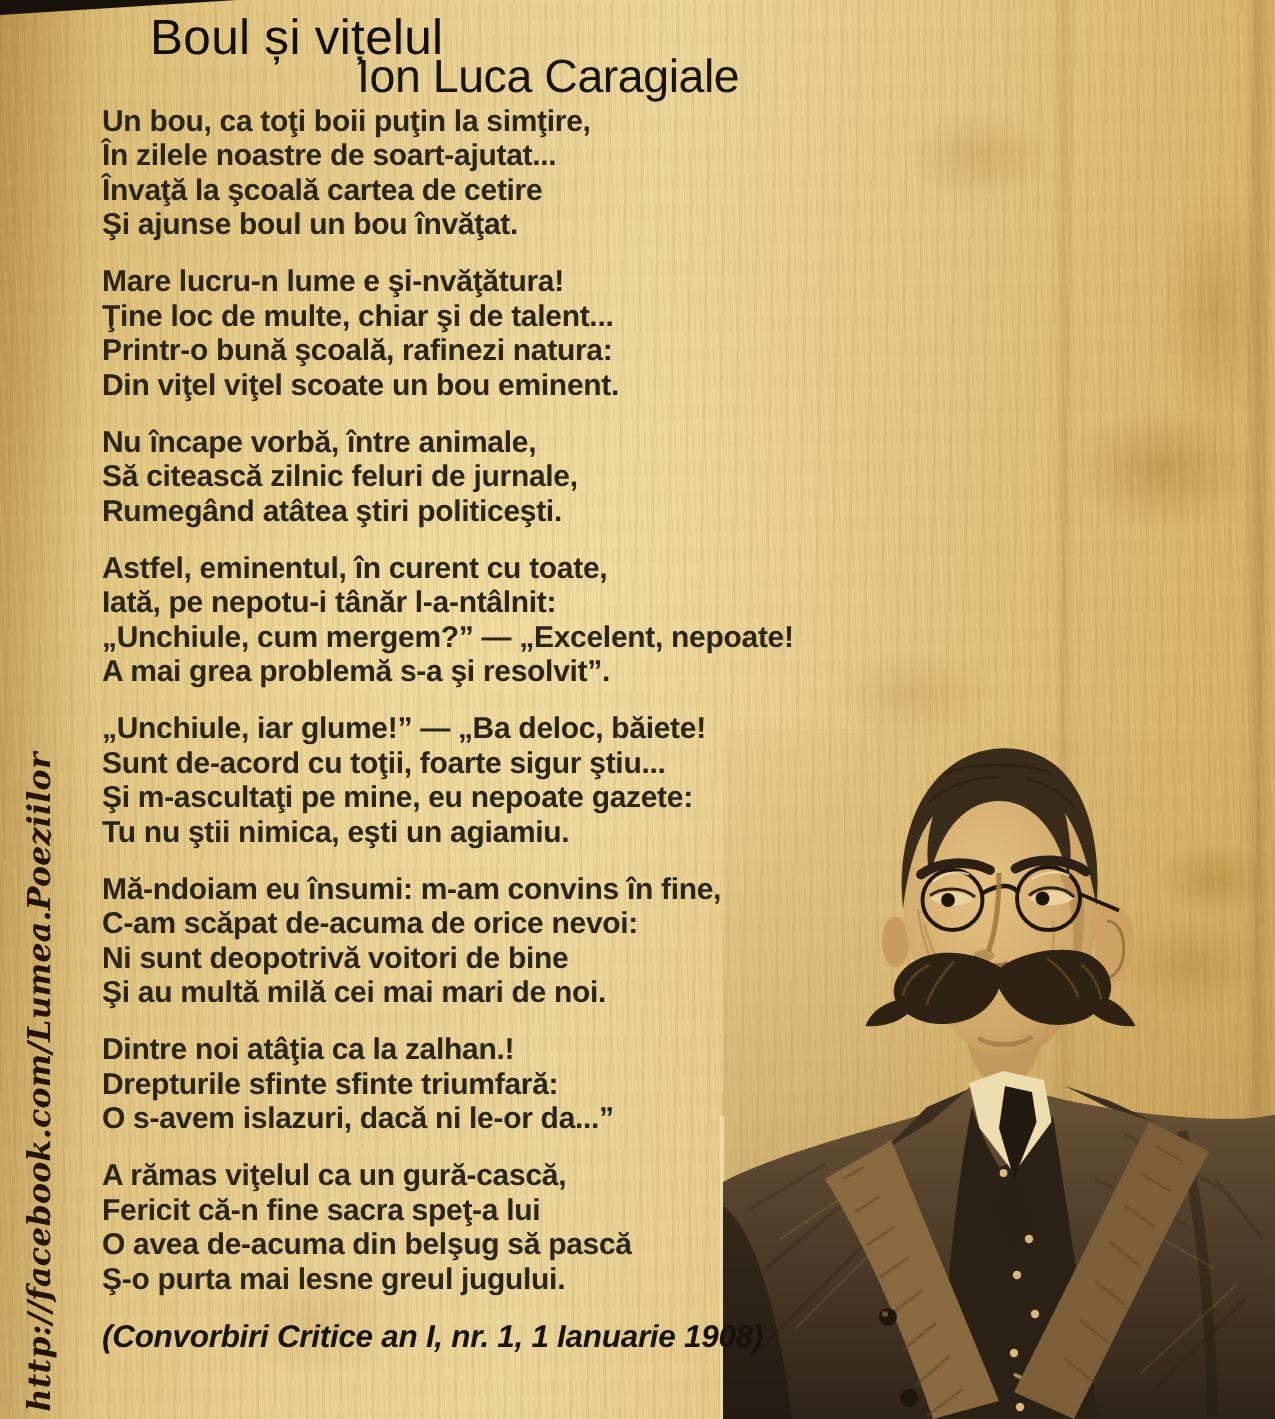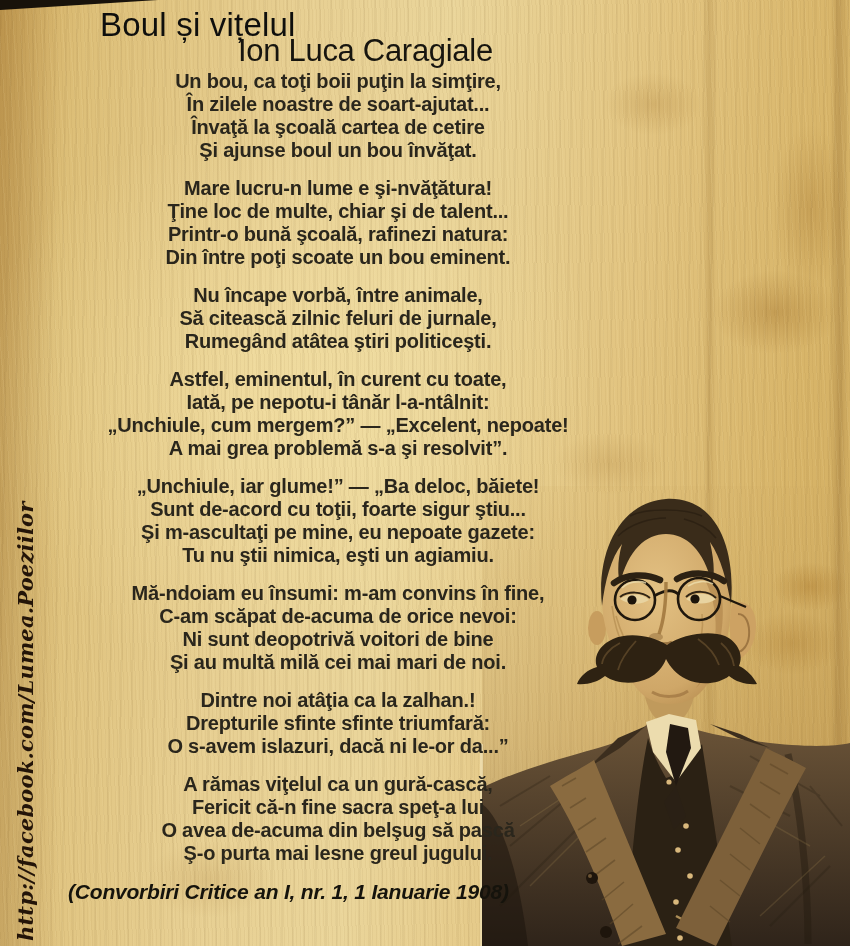--- a/index.html
+++ b/index.html
@@ -30,21 +30,21 @@
       repeating-linear-gradient(86deg, rgba(255,240,190,.07) 0 1px, transparent 1px 7px);
   }
   .corner{position:absolute;top:0;left:0;width:160px;height:12px;z-index:3;
     background:#18120a;clip-path:polygon(0 0,158px 0,0 10px);}
   .poem{position:absolute;left:68px;top:8px;width:540px;z-index:4;
     color:#2a261c;font-weight:bold;font-size:20px;line-height:23px;letter-spacing:-0.2px;}
   .title{font-size:33px;line-height:34px;font-weight:normal;color:#0f0f0d;
     margin:0 0 0 32px;letter-spacing:.2px;}
   .author{font-size:31px;line-height:26px;color:#17150f;font-weight:normal;
     margin:-4px 0 6px 170px;letter-spacing:-0.3px;}
-  .stanza{margin:0 0 15px 0;text-align:center;}
+  .stanza{margin:0 0 15px 0;}
   .line{white-space:nowrap;}
   .citation{font-style:italic;font-size:21px;line-height:24px;margin-top:12px;
     color:#15130c;font-weight:bold;letter-spacing:-0.2px;white-space:nowrap;}
   .watermark{position:absolute;left:13px;top:941px;z-index:4;
     transform:rotate(-90deg);transform-origin:0 0;
     font-family:"DejaVu Serif",serif;font-weight:bold;font-style:italic;
     font-size:21px;color:#231408;letter-spacing:.2px;white-space:nowrap;}
   .portrait{position:absolute;left:470px;top:486px;width:380px;height:460px;z-index:2;}
 </style>
 </head>
@@ -173,21 +173,21 @@
     <div class="stanza">
       <div class="line">Un bou, ca toţi boii puţin la simţire,</div>
       <div class="line">În zilele noastre de soart-ajutat...</div>
       <div class="line">Învaţă la şcoală cartea de cetire</div>
       <div class="line">Şi ajunse boul un bou învăţat.</div>
     </div>
     <div class="stanza">
       <div class="line">Mare lucru-n lume e şi-nvăţătura!</div>
       <div class="line">Ţine loc de multe, chiar şi de talent...</div>
       <div class="line">Printr-o bună şcoală, rafinezi natura:</div>
-      <div class="line">Din între poţi scoate un bou eminent.</div>
+      <div class="line">Din viţel viţel scoate un bou eminent.</div>
     </div>
     <div class="stanza">
       <div class="line">Nu încape vorbă, între animale,</div>
       <div class="line">Să citească zilnic feluri de jurnale,</div>
       <div class="line">Rumegând atâtea ştiri politiceşti.</div>
     </div>
     <div class="stanza">
       <div class="line">Astfel, eminentul, în curent cu toate,</div>
       <div class="line">Iată, pe nepotu-i tânăr l-a-ntâlnit:</div>
       <div class="line">„Unchiule, cum mergem?” — „Excelent, nepoate!</div>

